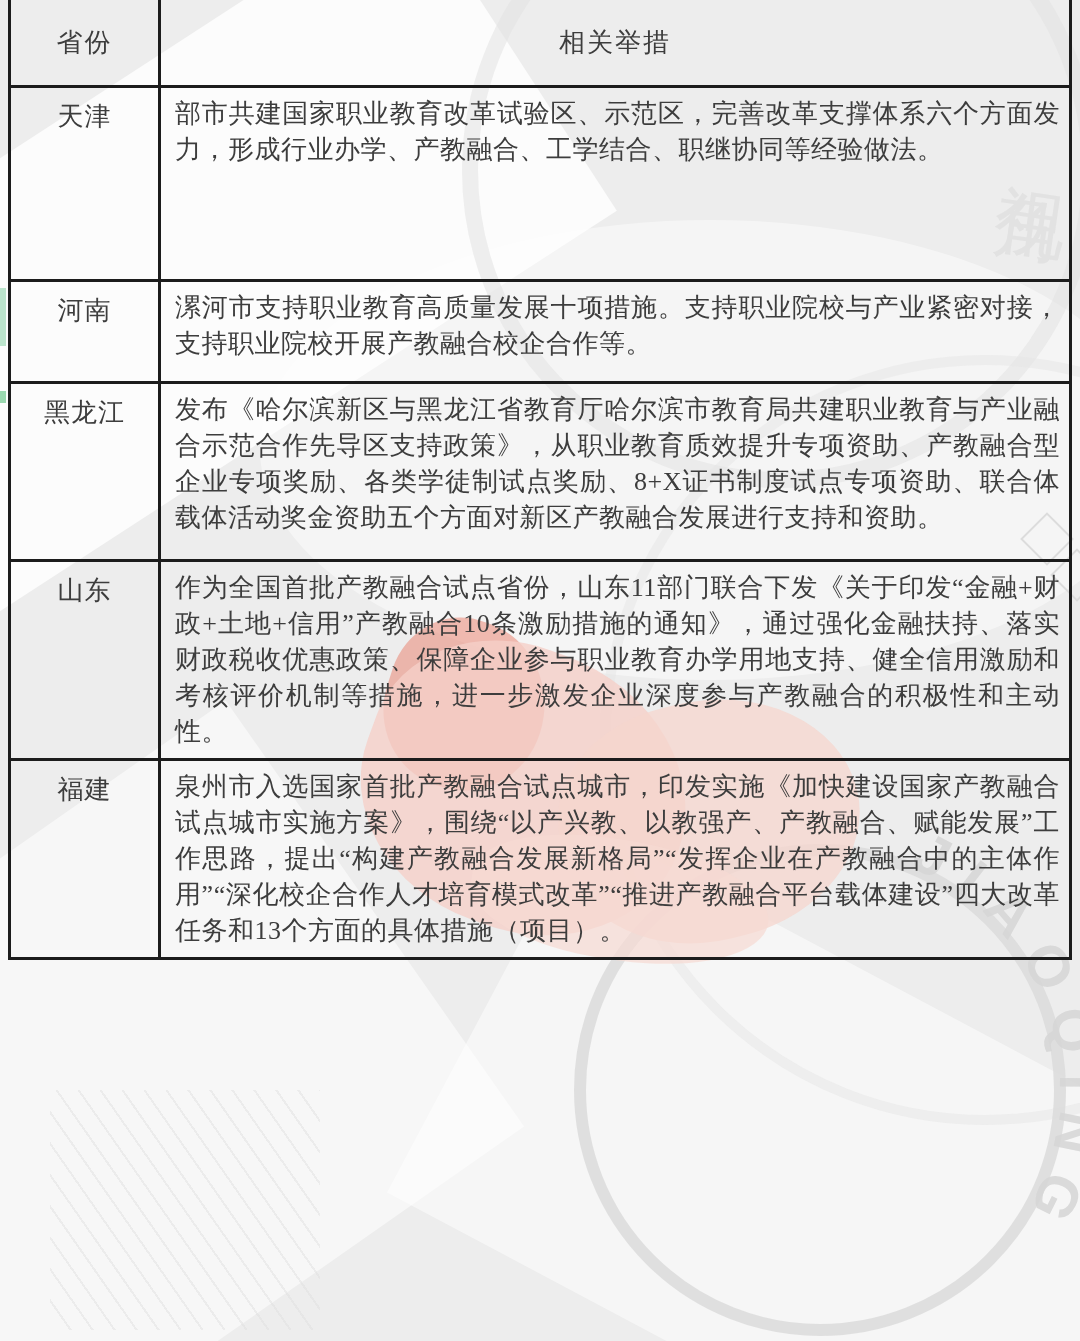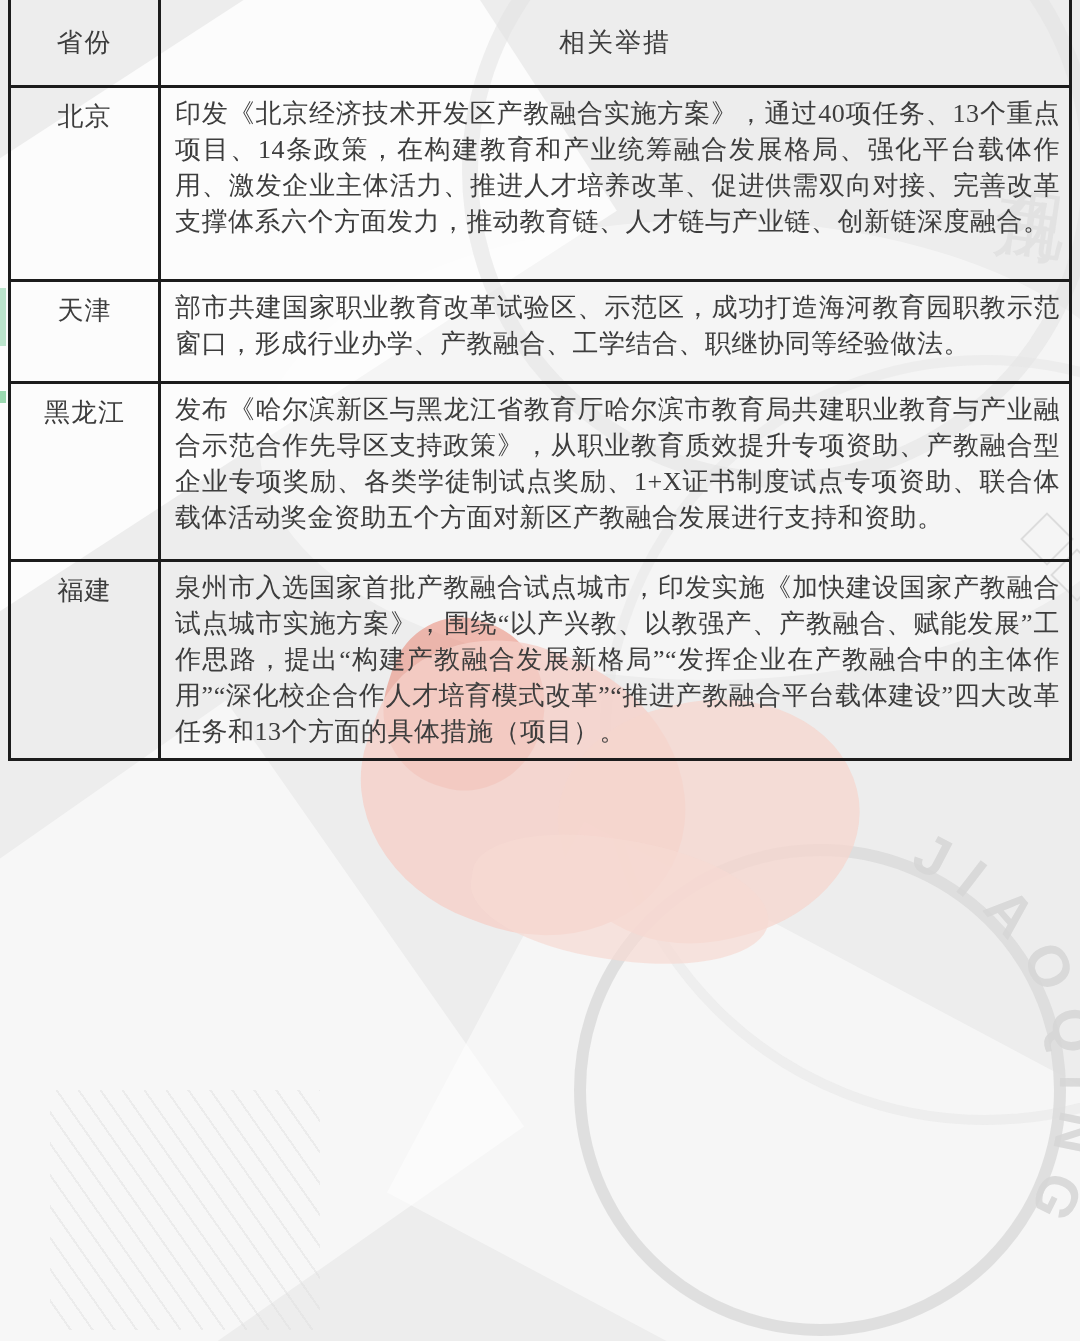--- a/index.html
+++ b/index.html
@@ -99,29 +99,33 @@
       <col>
     </colgroup>
   <thead>
     <tr>
       <th>省份</th>
       <th>相关举措</th>
     </tr>
   </thead>
   <tbody>
     <tr>
-      <td class="province">北京</td>
-      <td class="measures">印发《北京经济技术开发区产教融合实施方案》，通过40项任务、13个重点项目、14条政策，在构建教育和产业统筹融合发展格局、强化平台载体作用、激发企业主体活力、推进人才培养改革、促进供需双向对接、完善改革支撑体系六个方面发力，推动教育链、人才链与产业链、创新链深度融合。</td>
+      <td class="province">天津</td>
+      <td class="measures">部市共建国家职业教育改革试验区、示范区，完善改革支撑体系六个方面发力，形成行业办学、产教融合、工学结合、职继协同等经验做法。</td>
     </tr>
     <tr>
-      <td class="province">天津</td>
-      <td class="measures">部市共建国家职业教育改革试验区、示范区，成功打造海河教育园职教示范窗口，形成行业办学、产教融合、工学结合、职继协同等经验做法。</td>
+      <td class="province">河南</td>
+      <td class="measures">漯河市支持职业教育高质量发展十项措施。支持职业院校与产业紧密对接，支持职业院校开展产教融合校企合作等。</td>
     </tr>
     <tr>
       <td class="province">黑龙江</td>
-      <td class="measures">发布《哈尔滨新区与黑龙江省教育厅哈尔滨市教育局共建职业教育与产业融合示范合作先导区支持政策》，从职业教育质效提升专项资助、产教融合型企业专项奖励、各类学徒制试点奖励、1+X证书制度试点专项资助、联合体载体活动奖金资助五个方面对新区产教融合发展进行支持和资助。</td>
+      <td class="measures">发布《哈尔滨新区与黑龙江省教育厅哈尔滨市教育局共建职业教育与产业融合示范合作先导区支持政策》，从职业教育质效提升专项资助、产教融合型企业专项奖励、各类学徒制试点奖励、8+X证书制度试点专项资助、联合体载体活动奖金资助五个方面对新区产教融合发展进行支持和资助。</td>
+    </tr>
+    <tr>
+      <td class="province">山东</td>
+      <td class="measures">作为全国首批产教融合试点省份，山东11部门联合下发《关于印发“金融+财政+土地+信用”产教融合10条激励措施的通知》，通过强化金融扶持、落实财政税收优惠政策、保障企业参与职业教育办学用地支持、健全信用激励和考核评价机制等措施，进一步激发企业深度参与产教融合的积极性和主动性。</td>
     </tr>
     <tr>
       <td class="province">福建</td>
       <td class="measures">泉州市入选国家首批产教融合试点城市，印发实施《加快建设国家产教融合试点城市实施方案》，围绕“以产兴教、以教强产、产教融合、赋能发展”工作思路，提出“构建产教融合发展新格局”“发挥企业在产教融合中的主体作用”“深化校企合作人才培育模式改革”“推进产教融合平台载体建设”四大改革任务和13个方面的具体措施（项目）。</td>
     </tr>
   </tbody>
 </table>
 
 </body></html>

